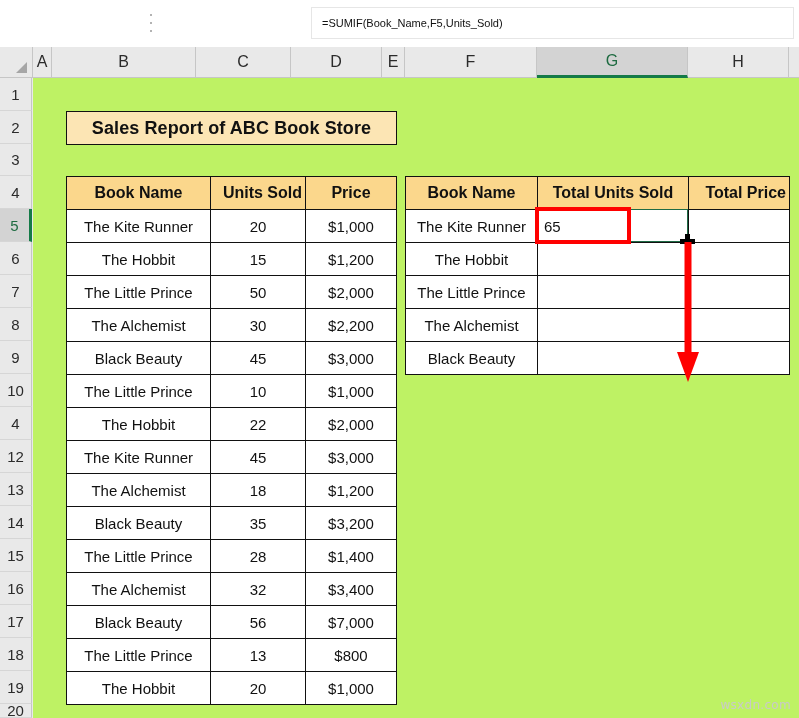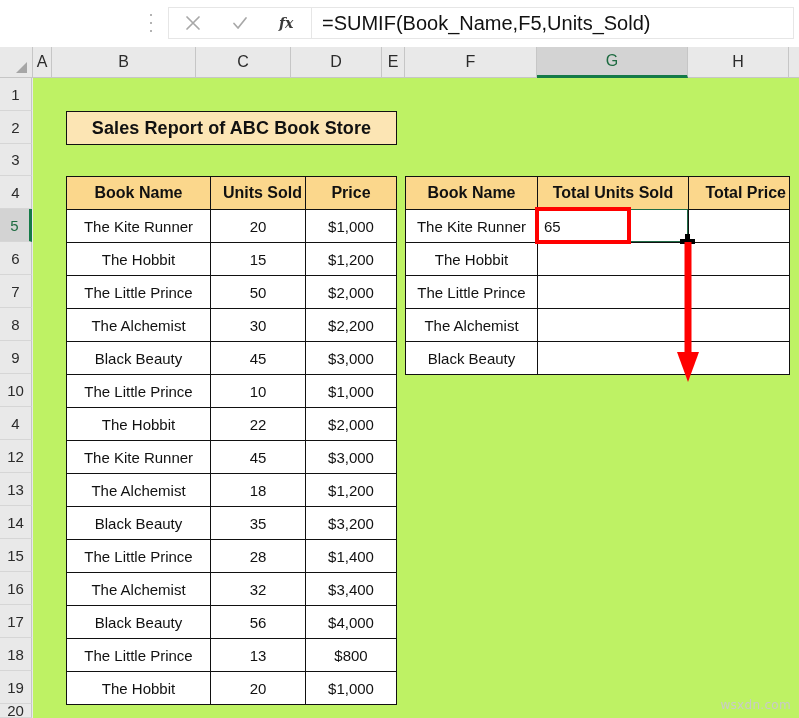--- a/index.html
+++ b/index.html
@@ -38,21 +38,21 @@
     position: absolute; left: 168px; top: 7px; width: 143px; height: 32px;
     border: 1px solid #e6e6e6; border-right: none; background: #fff;
     display: flex; align-items: center; justify-content: space-around;
   }
   .ic { width: 30px; height: 26px; display:flex; align-items:center; justify-content:center; }
   .ic svg { display:block; }
   .fx-input {
     position: absolute; left: 311px; top: 7px; width: 483px; height: 32px;
     border: 1px solid #e6e6e6; background: #fff;
     display: flex; align-items: center; padding-left: 10px;
-    font-size: 20px; color: #111; white-space: nowrap; overflow: hidden;
+    font-size: 11px; color: #111; white-space: nowrap; overflow: hidden;
   }
 
   
   .colhead {
     position: absolute; left: 0; top: 47px; width: 799px; height: 31px;
     background: #e9e9e9; border-bottom: 1px solid #c6c6c6;
   }
   .corner {
     position: absolute; left: 0; top: 0; width: 33px; height: 30px;
     background: #e9e9e9; border-right: 1px solid #c6c6c6;
@@ -146,37 +146,20 @@
 
   <div class="fx-bar">
 
 
     <div class="vdots">
       <i></i>
         <i></i>
         <i></i>
     </div>
 
-    <div class="fx-icons">
-      <span class="ic">
-        <svg width="18" height="18" viewBox="0 0 18 18">
-          <path d="M3 3 L15 15 M15 3 L3 15" stroke="#a8a8a8" stroke-width="1.7" fill="none" stroke-linecap="round"></path>
-        </svg>
-      </span>
-      <span class="ic">
-        <svg width="18" height="18" viewBox="0 0 18 18">
-          <path d="M3 9.5 L7 14 L15 4" stroke="#a8a8a8" stroke-width="1.7" fill="none" stroke-linecap="round" stroke-linejoin="round"></path>
-        </svg>
-      </span>
-      <span class="ic">
-        <svg width="20" height="20" viewBox="0 0 20 20">
-          <text x="2" y="15" font-family="DejaVu Serif, serif" font-size="14" font-style="italic" font-weight="bold" fill="#3a3a3a">fx</text>
-        </svg>
-      </span>
-    </div>
 
     <div class="fx-input">=SUMIF(Book_Name,F5,Units_Sold)</div>
   </div>
 
   <div class="colhead">
     <div class="corner"></div>
     <div id="colheads-host">
         <div class="ch" style="left: 33px; width: 19px;">A</div>
         <div class="ch" style="left: 52px; width: 144px;">B</div>
         <div class="ch" style="left: 196px; width: 95px;">C</div>
@@ -284,21 +267,21 @@
             <td style="width: 91px;">$1,400</td>
           </tr>
           <tr>
             <td style="width: 144px;">The Alchemist</td>
             <td style="width: 95px;">32</td>
             <td style="width: 91px;">$3,400</td>
           </tr>
           <tr>
             <td style="width: 144px;">Black Beauty</td>
             <td style="width: 95px;">56</td>
-            <td style="width: 91px;">$4,000</td>
+            <td style="width: 91px;">$7,000</td>
           </tr>
           <tr>
             <td style="width: 144px;">The Little Prince</td>
             <td style="width: 95px;">13</td>
             <td style="width: 91px;">$800</td>
           </tr>
           <tr>
             <td style="width: 144px;">The Hobbit</td>
             <td style="width: 95px;">20</td>
             <td style="width: 91px;">$1,000</td>

